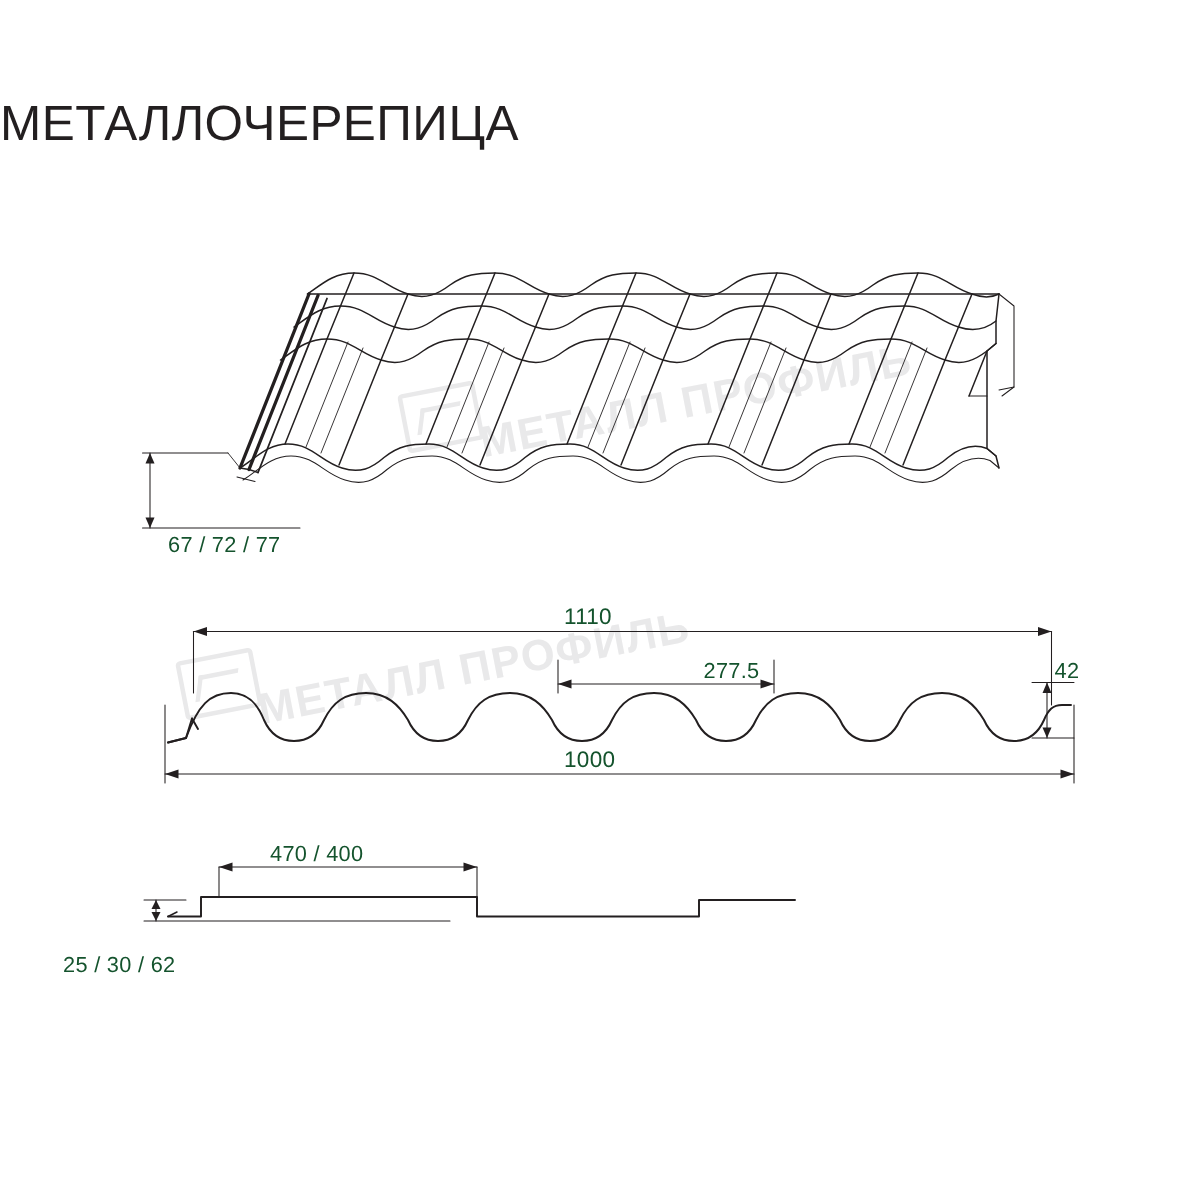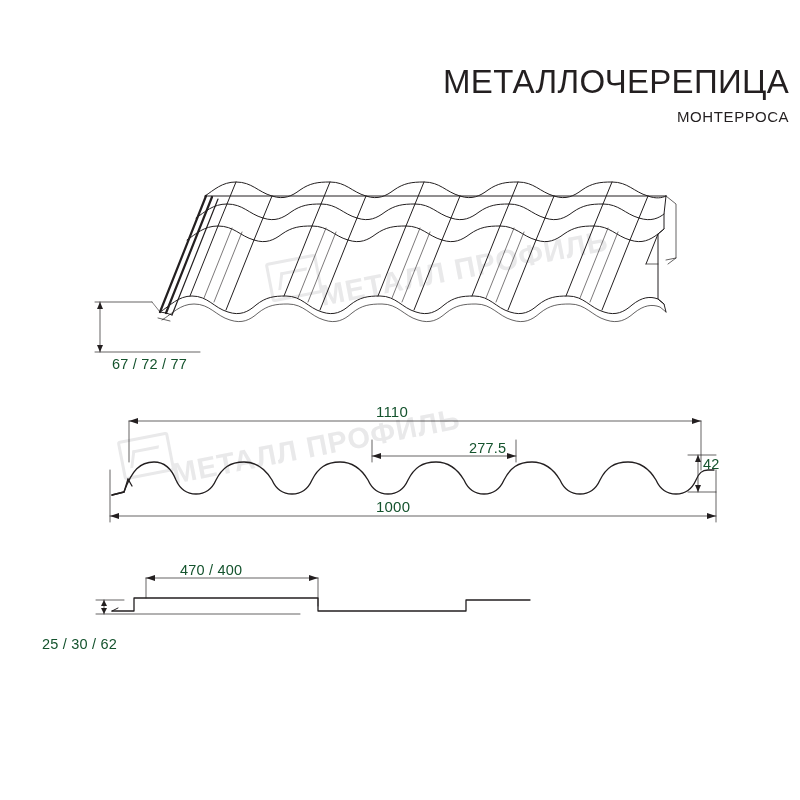--- a/index.html
+++ b/index.html
@@ -19,21 +19,21 @@
     position: absolute;
     inset: 0;
     width: 800px;
     height: 800px;
   }
   .title-block {
     position: absolute;
     left: 0;
     top: 62px;
     width: 789px;
-    text-align: right;
+    text-align: left;
   }
   .title-main {
     font-size: 33px;
     letter-spacing: 0.3px;
     color: #231f20;
     font-weight: normal;
     margin: 0;
     line-height: 40px;
   }
   .title-sub {
@@ -90,21 +90,20 @@
 </head>
 <body>
 
 <div class="wm-logo wm-logo-1"></div>
 <div class="wm wm-1">МЕТАЛЛ ПРОФИЛЬ</div>
 <div class="wm-logo wm-logo-2"></div>
 <div class="wm wm-2">МЕТАЛЛ ПРОФИЛЬ</div>
 
 <div class="title-block">
   <div class="title-main">МЕТАЛЛОЧЕРЕПИЦА</div>
-  <div class="title-sub">МОНТЕРРОСА</div>
 </div>
 
 <svg id="sheet" viewBox="0 0 800 800">
   <g fill="none" stroke="#231f20" stroke-width="1" stroke-linecap="round" stroke-linejoin="round">
 
     <g>
 
       <path d="M205 196 L666 196" stroke-width="1"></path>
 
       <path d="M206 196 L160 312" stroke-width="2.2"></path>
@@ -349,16 +348,16 @@
                L466 600
                L530 600" stroke-width="1.3"></path>
       <path d="M112 611 L118 608" stroke-width="1"></path>
     </g>
   </g>
 </svg>
 
 <div class="dim-label" style="left:112px; top:356px;">67 / 72 / 77</div>
 <div class="dim-label dim-thick" style="left:376px; top:403px;">1110</div>
 <div class="dim-label" style="left:422px; top:440px;margin-left:47px;">277.5</div>
-<div class="dim-label" style="left:703px; top:456px;">42</div>
+<div class="dim-label" style="left:703px; top:440px;">42</div>
 <div class="dim-label dim-thick" style="left:376px; top:498px;">1000</div>
 <div class="dim-label" style="left:180px; top:562px;">470 / 400</div>
 <div class="dim-label" style="left:42px; top:636px;">25 / 30 / 62</div>
 
 </body></html>

